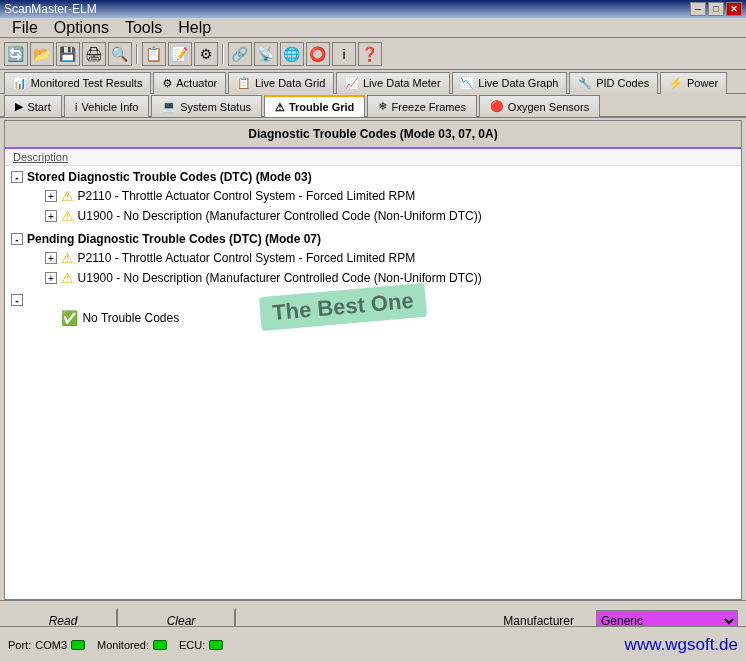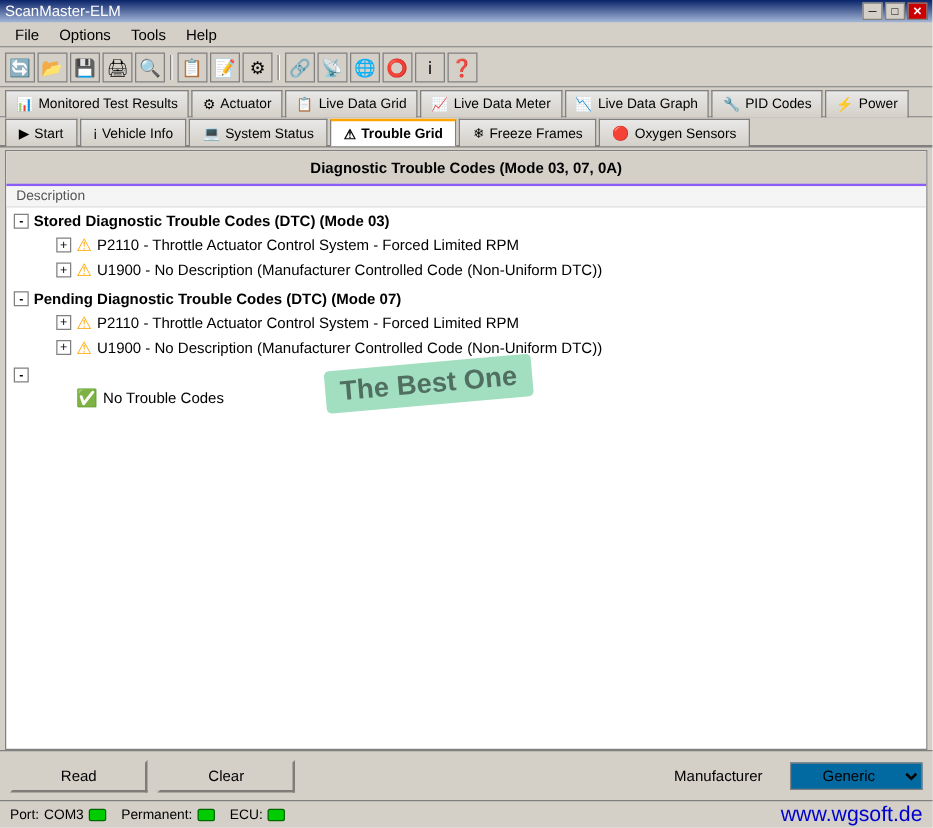--- a/index.html
+++ b/index.html
@@ -45,21 +45,21 @@
       background: #d4d0c8;
       height: 20px;
       display: flex;
       align-items: center;
       padding: 0 4px;
       border-bottom: 1px solid #808080;
     }
     .menu-item {
       padding: 15px 8px;
       cursor: pointer;
-      font-size: 12px;
+      font-size: 16px;
     }
 
     
     #toolbar {
       background: #d4d0c8;
       height: 32px;
       display: flex;
       align-items: center;
       padding: 2px 4px;
       border-bottom: 1px solid #808080;
@@ -154,20 +154,21 @@
       padding: 6px;
       border-bottom: 2px solid #8b5cf6;
     }
 
     #desc-row {
       padding: 2px 8px;
       font-size: 11px;
       color: #555;
       border-bottom: 1px solid #e0e0e0;
       background: #f5f5f5;
+      text-decoration: underline;
     }
 
     
     .tree-section {
       padding: 2px 0;
     }
     .tree-group {
       display: flex;
       align-items: center;
       padding: 2px 6px;
@@ -226,44 +227,44 @@
     .bottom-btn {
       width: 110px;
       height: 26px;
       border: 2px outset #d4d0c8;
       background: #d4d0c8;
       cursor: pointer;
       font-size: 12px;
       display: flex;
       align-items: center;
       justify-content: center;
+      font-style: italic;
     }
     #manufacturer-row {
       margin-left: auto;
       display: flex;
       align-items: center;
       gap: 22px;
     }
     #manufacturer-label { font-size: 12px; }
     #manufacturer-select {
-      width: 106px;
+      width: 142px;
       height: 22px;
       font-size: 12px;
       border: 1px solid #808080;
-      background: #0369a1;
-      text-align: center;
+      background: #d946ef;
     }
 
     
     #status-bar {
       position: absolute;
       bottom: 0;
       left: 0;
       right: 0;
-      height: 22px;
+      height: 36px;
       background: #d4d0c8;
       border-top: 1px solid #808080;
       display: flex;
       align-items: center;
       padding: 0 8px;
       font-size: 11px;
       justify-content: space-between;
     }
     .status-item {
       display: flex;
@@ -463,21 +464,21 @@
   </div>
 </div>
 
 <div id="status-bar">
   <div class="status-item">
     <span>Port:</span>
     <span>COM3</span>
     <div class="led"></div>
   </div>
   <div class="status-item">
-    <span>Permanent:</span>
+    <span>Monitored:</span>
     <div class="led"></div>
   </div>
   <div class="status-item">
     <span>ECU:</span>
     <div class="led"></div>
   </div>
   <span id="status-url">www.wgsoft.de</span>
 </div>
 
 </body></html>

